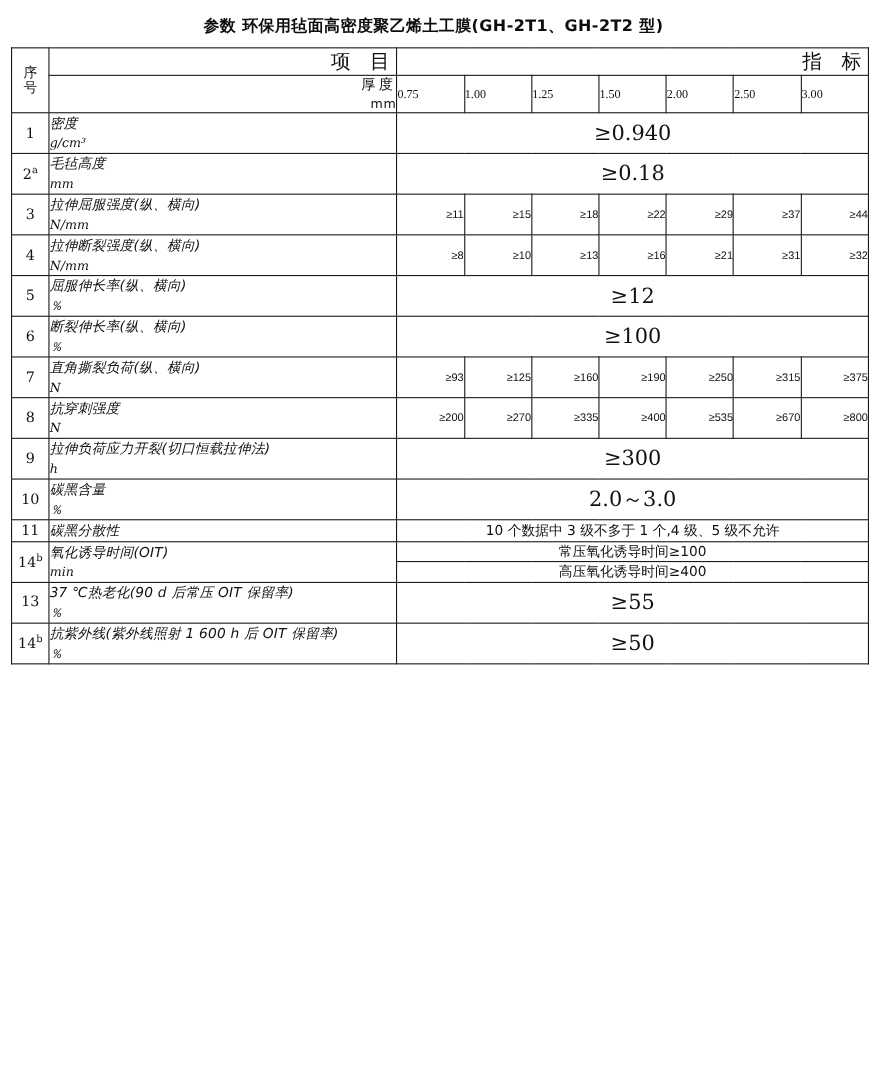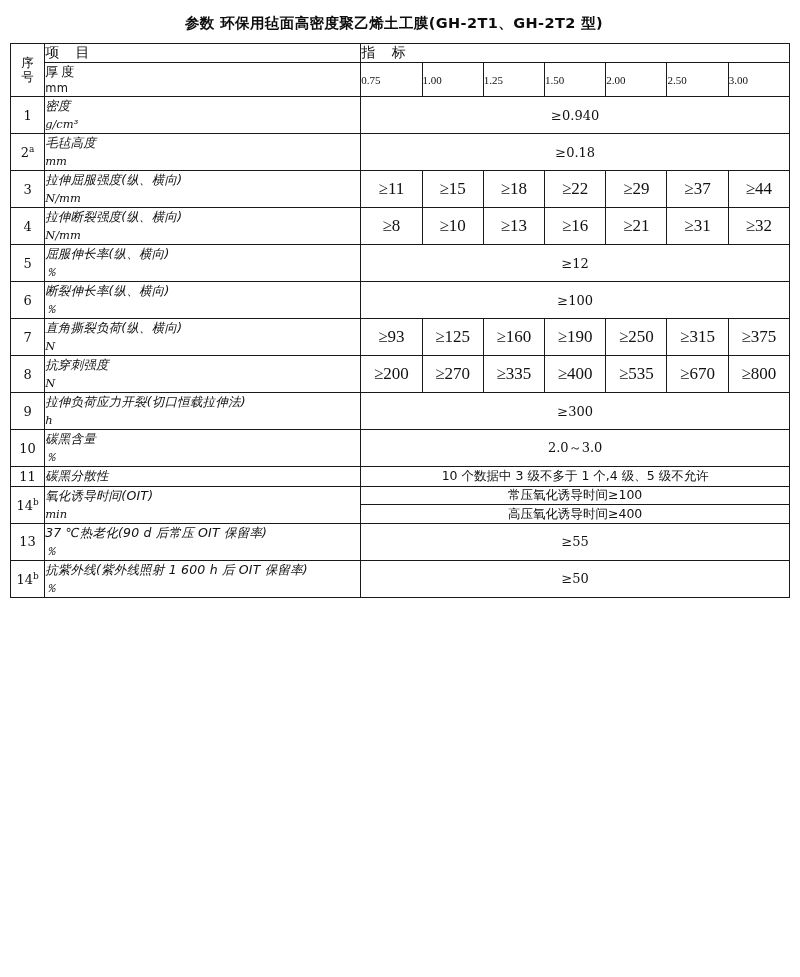--- a/index.html
+++ b/index.html
@@ -42,34 +42,34 @@
     padding: 0;
     vertical-align: middle;
     font-weight: normal;
     color: #111;
   }
   .c-seq  { width: 34px; text-align: center; }
   .c-item { width: 315px; }
   .c-val  { width: 61px; text-align: center; }
 
   .hdr-center {
-    text-align: left;
-    font-size: 14px;
+    text-align: right;
+    font-size: 18px;
     letter-spacing: 6px;
     padding: 6px 0;
   }
   .seq-head {
     text-align: center;
     font-size: 12.5px;
     line-height: 1.15;
     padding: 4px 0;
   }
   .seq-head span { display: block; }
   .thick-cell {
-    text-align: left;
+    text-align: right;
     font-size: 13px;
     line-height: 1.35;
     padding: 6px 0 7px 0;
   }
   .thick-cell .t1 { display: block; letter-spacing: 3px; }
   .thick-cell .t2 { display: block; font-size: 11.5px; letter-spacing: 0.5px; }
   .numhdr {
     text-align: left;
     font-size: 11px;
     padding: 7px 0;
@@ -83,28 +83,28 @@
   .seq sup { font-size: 9px; }
   .item {
     font-size: 12.5px;
     line-height: 1.5;
     padding: 7px 0 7px 22px;
     font-style: italic;
   }
   .item .l1 { display: block; letter-spacing: 0.2px; }
   .item .l2 { display: block; font-size: 11.5px; font-family: "DejaVu Serif", "Liberation Serif", serif; }
   .val {
-    text-align: center;
-    font-size: 17px;
-    font-family: Liberation Serif, serif;
+    text-align: right;
+    font-size: 10px;
+    font-family: Liberation Sans, sans-serif;
     padding: 6px 0;
   }
   .span-val {
     text-align: center;
-    font-size: 13px;
+    font-size: 19px;
     font-family: "DejaVu Serif", "Liberation Serif", serif;
     padding: 6px 0;
   }
   .span-val.cn {
     font-family: "DejaVu Sans", "Liberation Sans", sans-serif;
     font-size: 12.5px;
   }
 </style>
 </head>
 <body>

